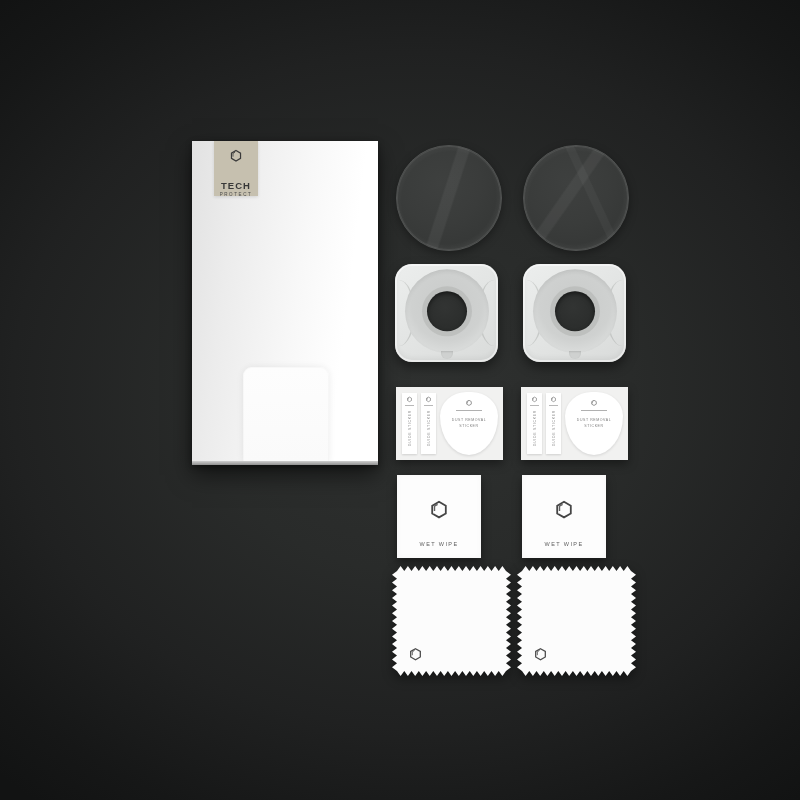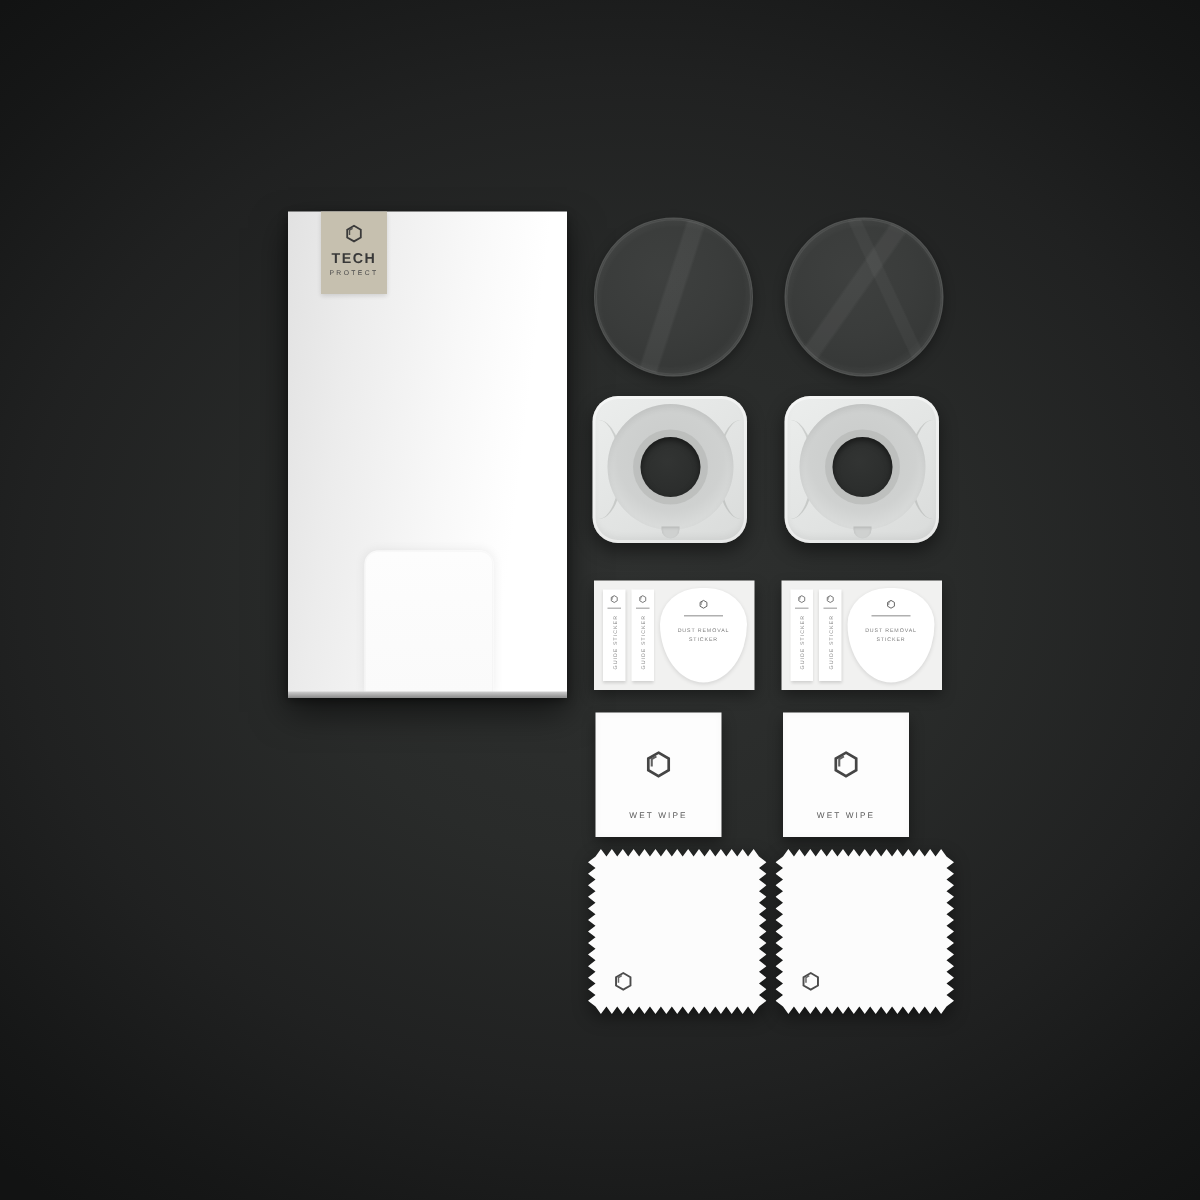--- a/index.html
+++ b/index.html
@@ -18,21 +18,21 @@
     box-shadow:0 10px 22px rgba(0,0,0,0.55), 0 2px 6px rgba(0,0,0,0.4);
   }
   .box-bottom-edge{left:0;bottom:0;width:100%;height:4px;
     background:linear-gradient(#cfcfcf,#8f8f8f);}
   .brand-label{
     left:22px;top:0;width:44px;height:55px;background:#c6c0af;
     display:flex;flex-direction:column;align-items:center;
     box-shadow:0 1px 3px rgba(0,0,0,0.12);
   }
   .brand-label .hex{width:16px;height:16px;margin-top:7px;color:#3a3a3a;}
-  .brand-line1{font-size:9.5px;font-weight:bold;letter-spacing:1px;color:#383838;margin-top:3px;text-align:right;}
+  .brand-line1{font-size:9.5px;font-weight:bold;letter-spacing:1px;color:#383838;margin-top:16px;text-align:right;}
   .brand-line2{font-size:4.5px;letter-spacing:1.6px;color:#4a4a4a;margin-top:1px;}
   .box-window{
     left:51px;top:226px;width:86px;height:95px;
     background:linear-gradient(#fdfdfd,#fafafa);
     border-radius:9px 9px 0 0;
     box-shadow:0 0 7px rgba(0,0,0,0.07), inset 0 0 0 1px rgba(0,0,0,0.02);
   }
 
   
   .disc{

